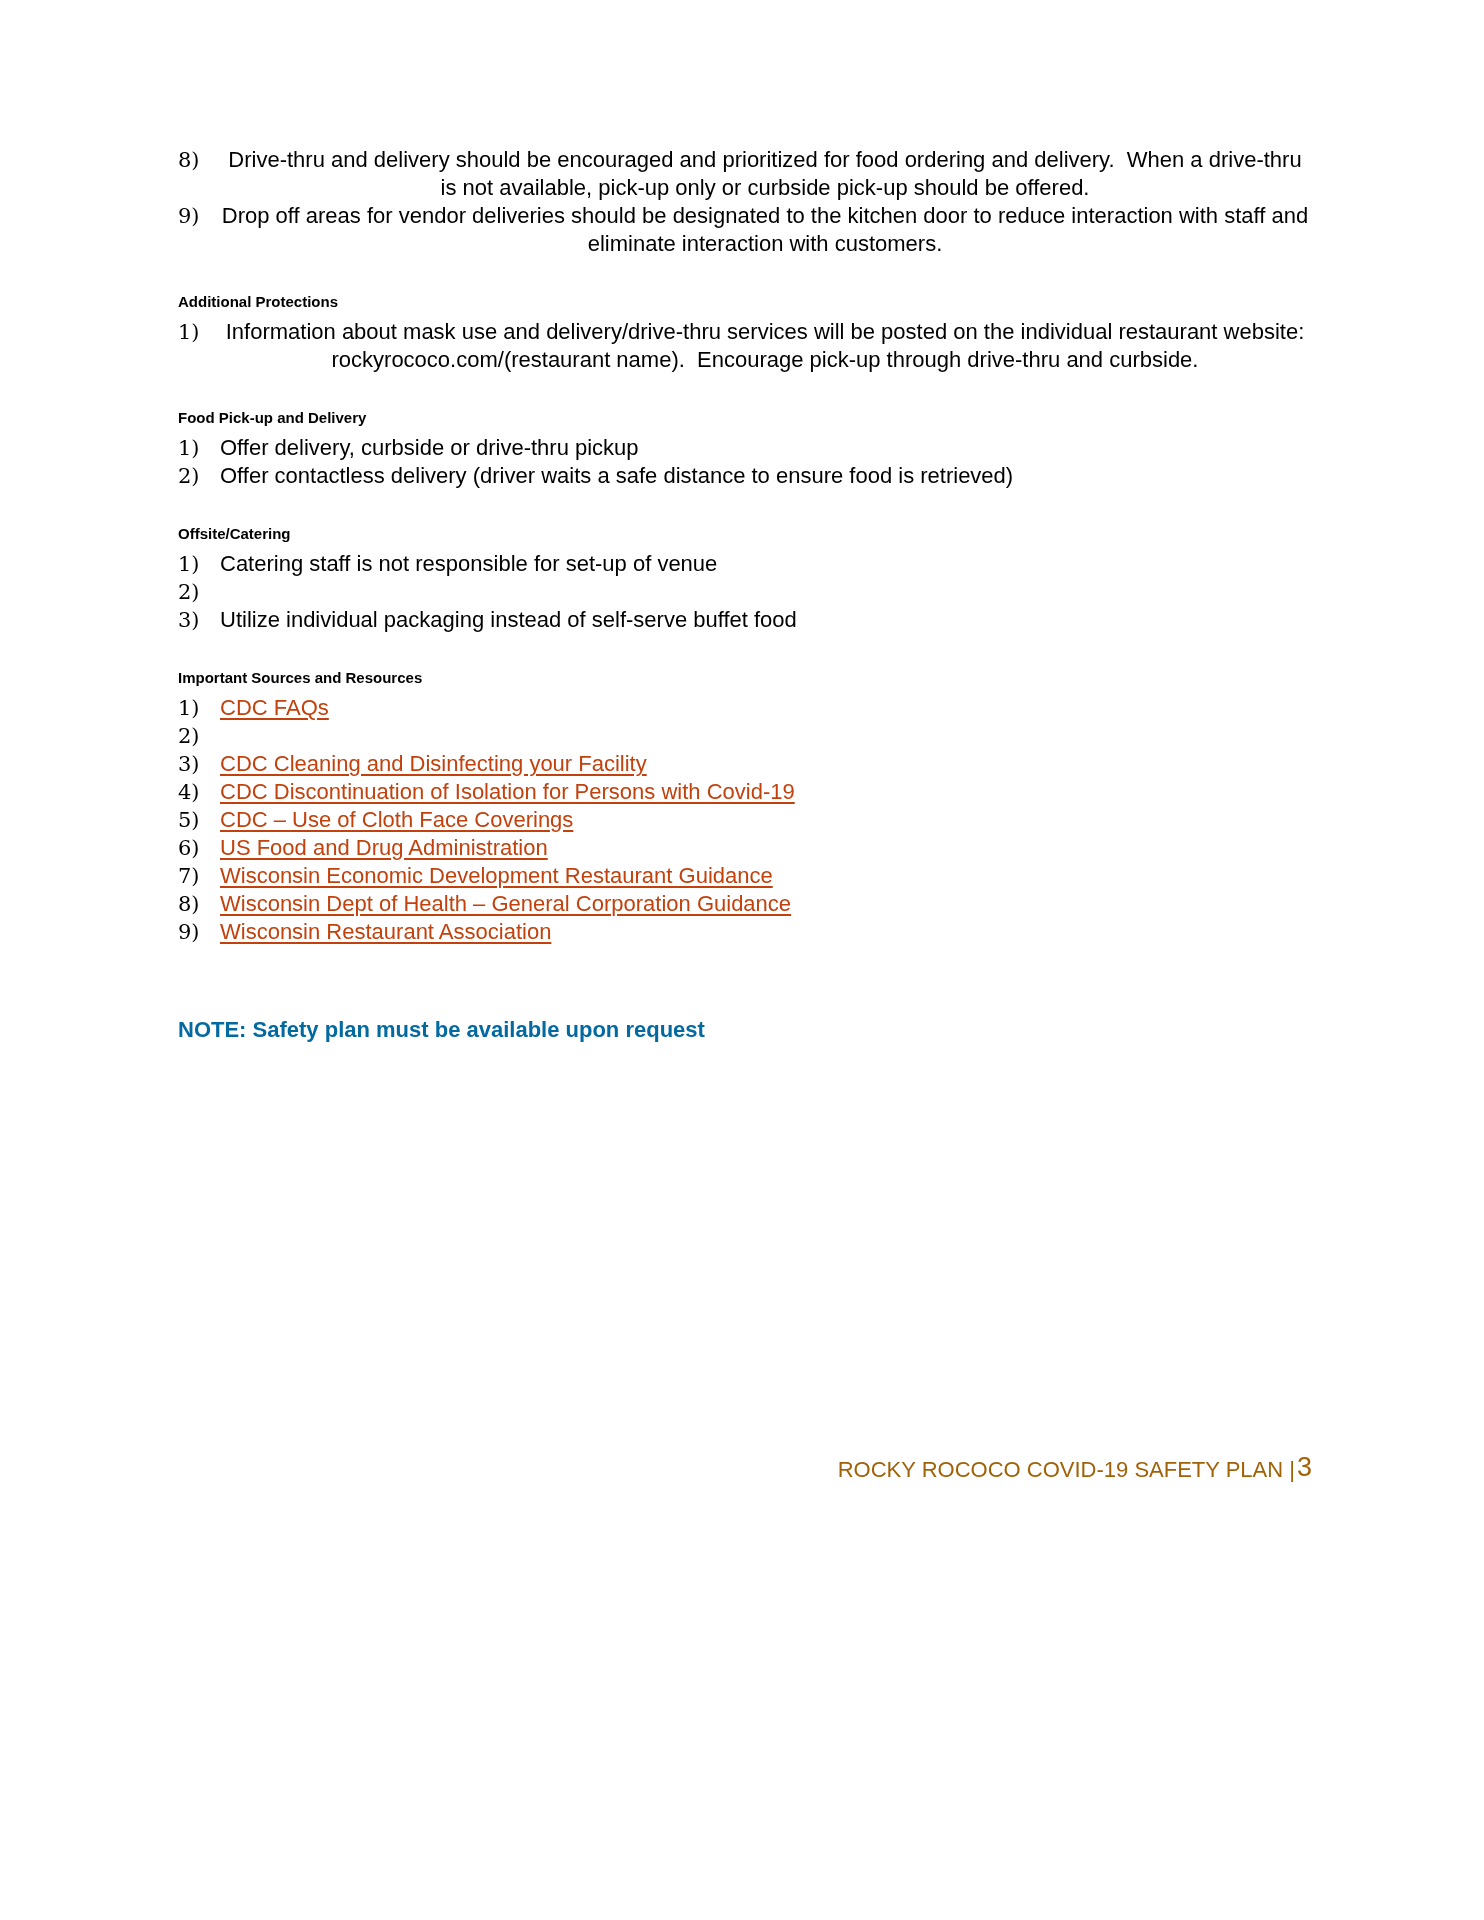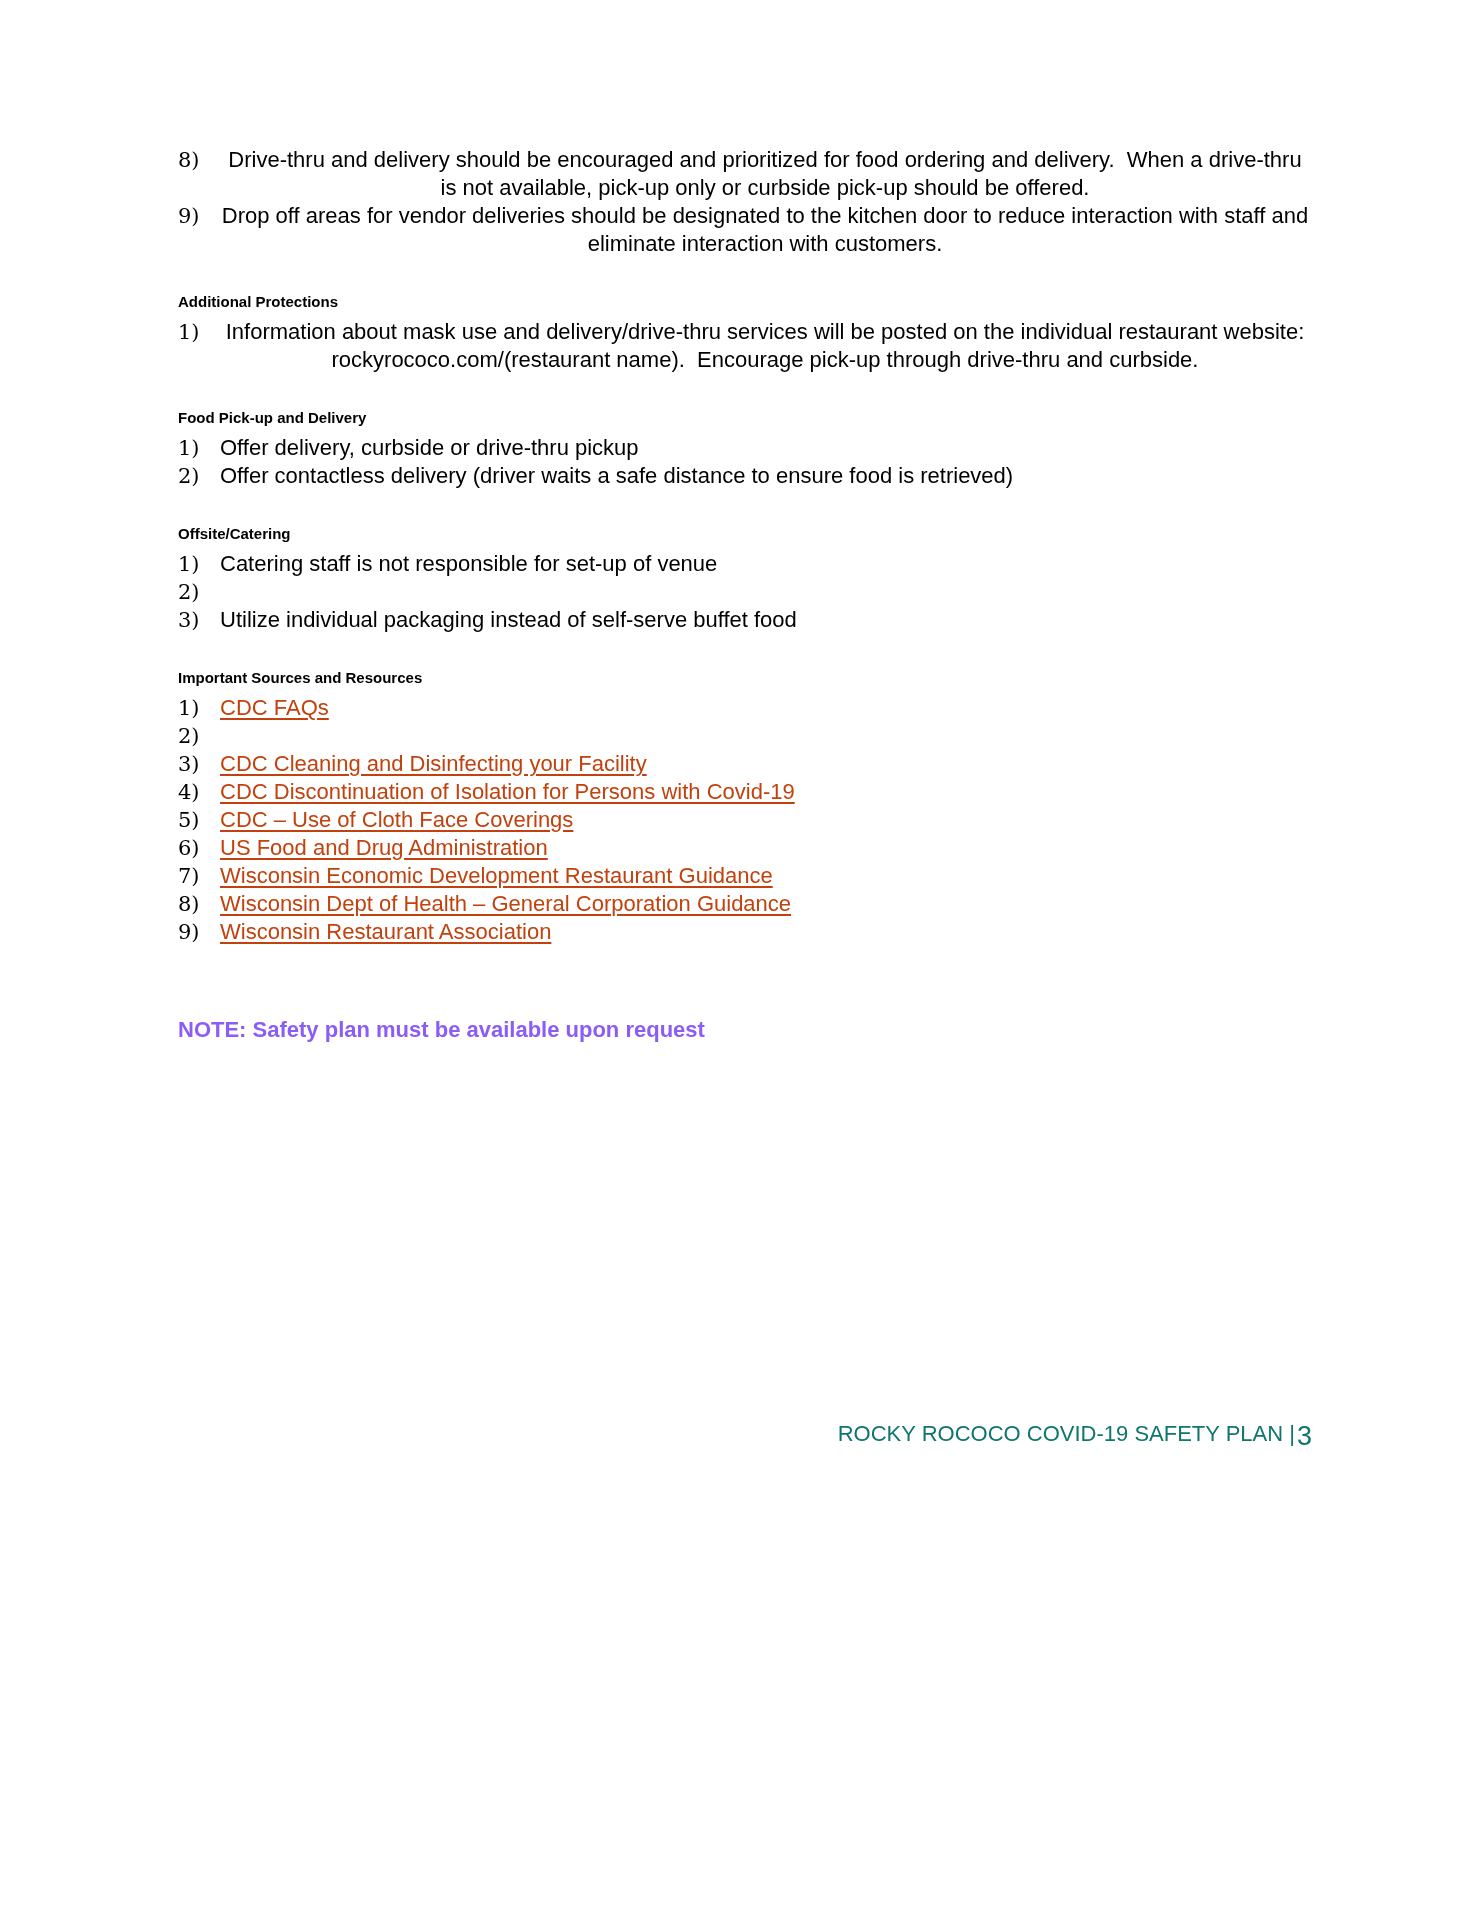--- a/index.html
+++ b/index.html
@@ -49,31 +49,31 @@
   a.link {
     color: #c2410c;
     text-decoration: underline;
     text-underline-offset: 3px;
     cursor: pointer;
   }
   .note {
     font-size: 22px;
     line-height: 28px;
     font-weight: 700;
-    color: #8b5cf6;
+    color: #0369a1;
     margin-top: 70px;
   }
   .footer {
     position: absolute;
     right: 172px;
-    top: 1421px;
+    top: 1452px;
     font-size: 22px;
-    color: #0f766e;
+    color: #a16207;
     display: flex;
-    align-items: flex-start;
+    align-items: flex-end;
     white-space: pre;
   }
   .footer .pagenum {
     font-size: 27px;
     margin-left: 2px;
     font-family: "Liberation Sans", sans-serif;
   }
 </style>
 </head>
 <body>

